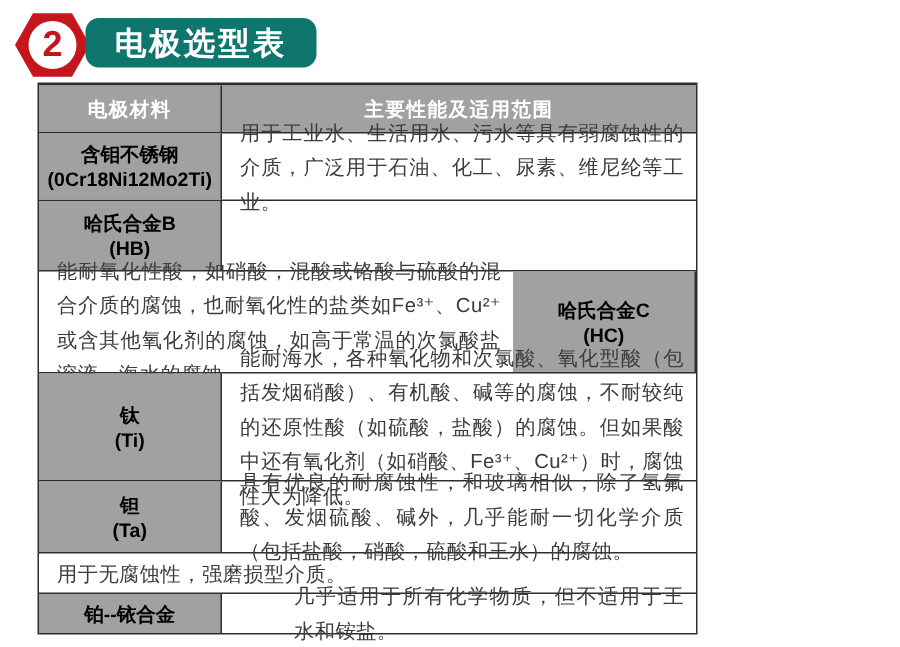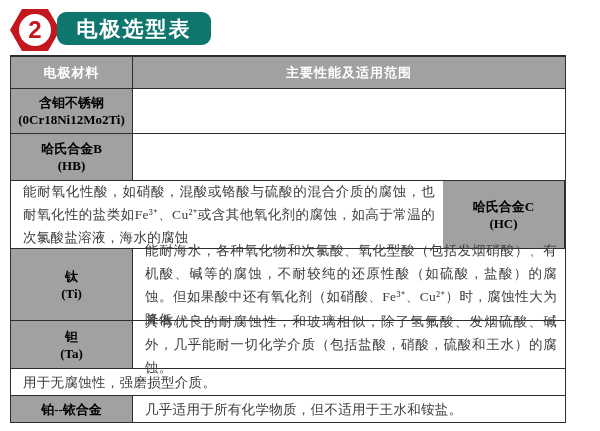--- a/index.html
+++ b/index.html
@@ -35,25 +35,24 @@
     border-radius: 9px;
     display: flex; align-items: center; justify-content: center;
   }
   .title-ribbon .title-text {
     color: #ffffff; font-size: 21px; font-weight: bold; letter-spacing: 2px;
     white-space: nowrap;
   }
 
   
   .sel-table {
-    position: absolute; left: 10px; top: 55px;
-    width: 556px;
+    position: absolute; left: 25px; top: 55px;
+    width: 440px;
     border: 1px solid #2e2e2e;
     border-top: 2px solid #2e2e2e;
-    font-family: Liberation Serif, serif;
   }
   .t-row { display: flex; border-bottom: 1px solid #2e2e2e; }
   .t-row:last-child { border-bottom: none; }
 
   .cell { display: flex; align-items: center; }
   .cell-mat {
     width: 122px; flex: 0 0 122px;
     background: #a1a1a1;
     border-right: 1px solid #2e2e2e;
     color: #000000; font-weight: bold;
@@ -78,21 +77,21 @@
   .t-row.head .cell-mat { letter-spacing: 1px; }
 
   
   .rh-head { height: 32px; }
   .rh-0 { height: 45px; }
   .rh-1 { height: 47px; }
   .rh-2 { height: 68px; }
   .rh-3 { height: 72px; }
   .rh-4 { height: 48px; }
   .rh-5 { height: 27px; }
-  .rh-6 { height: 26px; }
+  .rh-6 { height: 26px; gap: 36px; }
 </style>
 </head>
 <body>
 
 <div class="page">
 
   <div class="header-area">
     <div class="hex-badge">
       <div class="hex-inner">
         <span class="hex-number">2</span>
@@ -106,20 +105,21 @@
   <div class="sel-table">
 
     <div class="t-row head rh-head">
       <div class="cell cell-mat">电极材料</div>
       <div class="cell cell-desc">主要性能及适用范围</div>
     </div>
 
     <div class="t-row rh-0">
       <div class="cell cell-mat">含钼不锈钢
 (0Cr18Ni12Mo2Ti)</div>
+      <div class="cell cell-desc">用于工业水、生活用水、污水等具有弱腐蚀性的介质，广泛用于石油、化工、尿素、维尼纶等工业。</div>
     </div>
 
     <div class="t-row rh-1">
       <div class="cell cell-mat">哈氏合金B
 (HB)</div>
     </div>
 
     <div class="t-row rh-2">
       <div class="cell cell-desc">能耐氧化性酸，如硝酸，混酸或铬酸与硫酸的混合介质的腐蚀，也耐氧化性的盐类如Fe³⁺、Cu²⁺或含其他氧化剂的腐蚀，如高于常温的次氯酸盐溶液，海水的腐蚀</div>
       <div class="cell cell-mat">哈氏合金C

